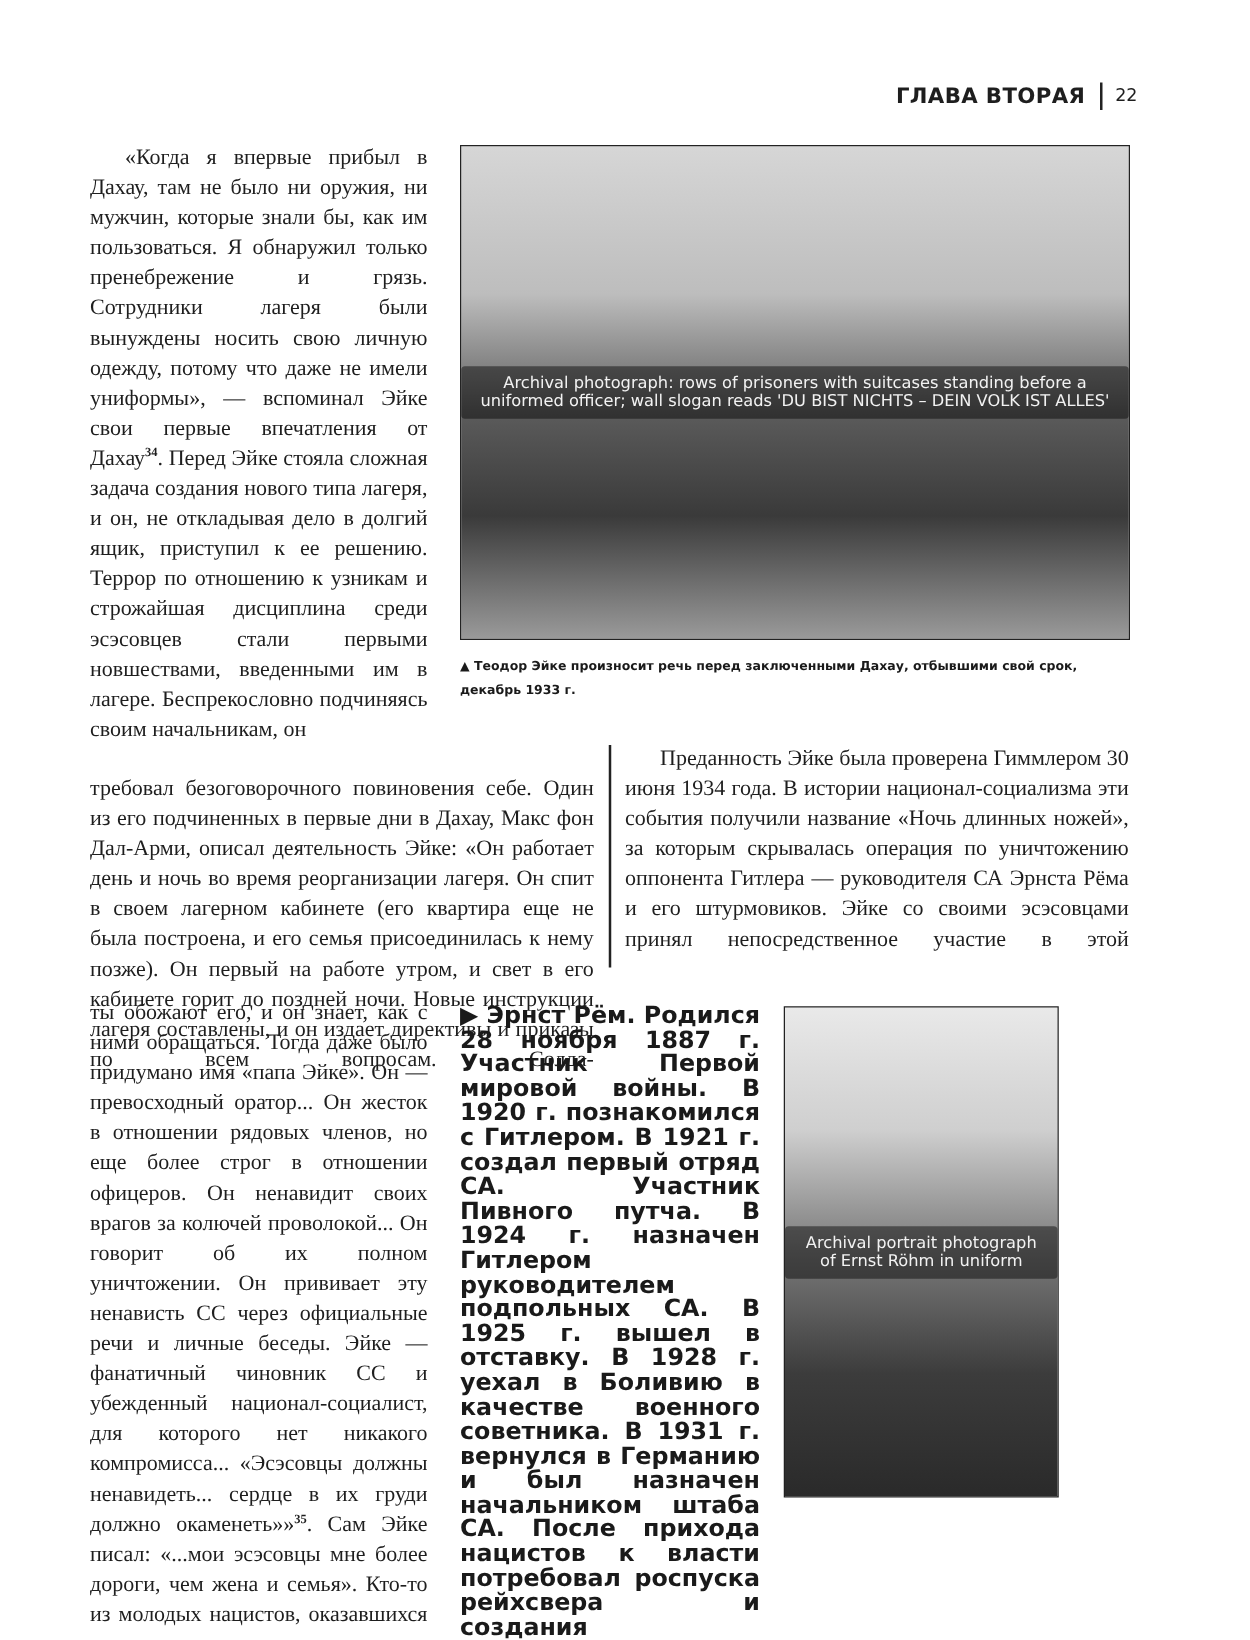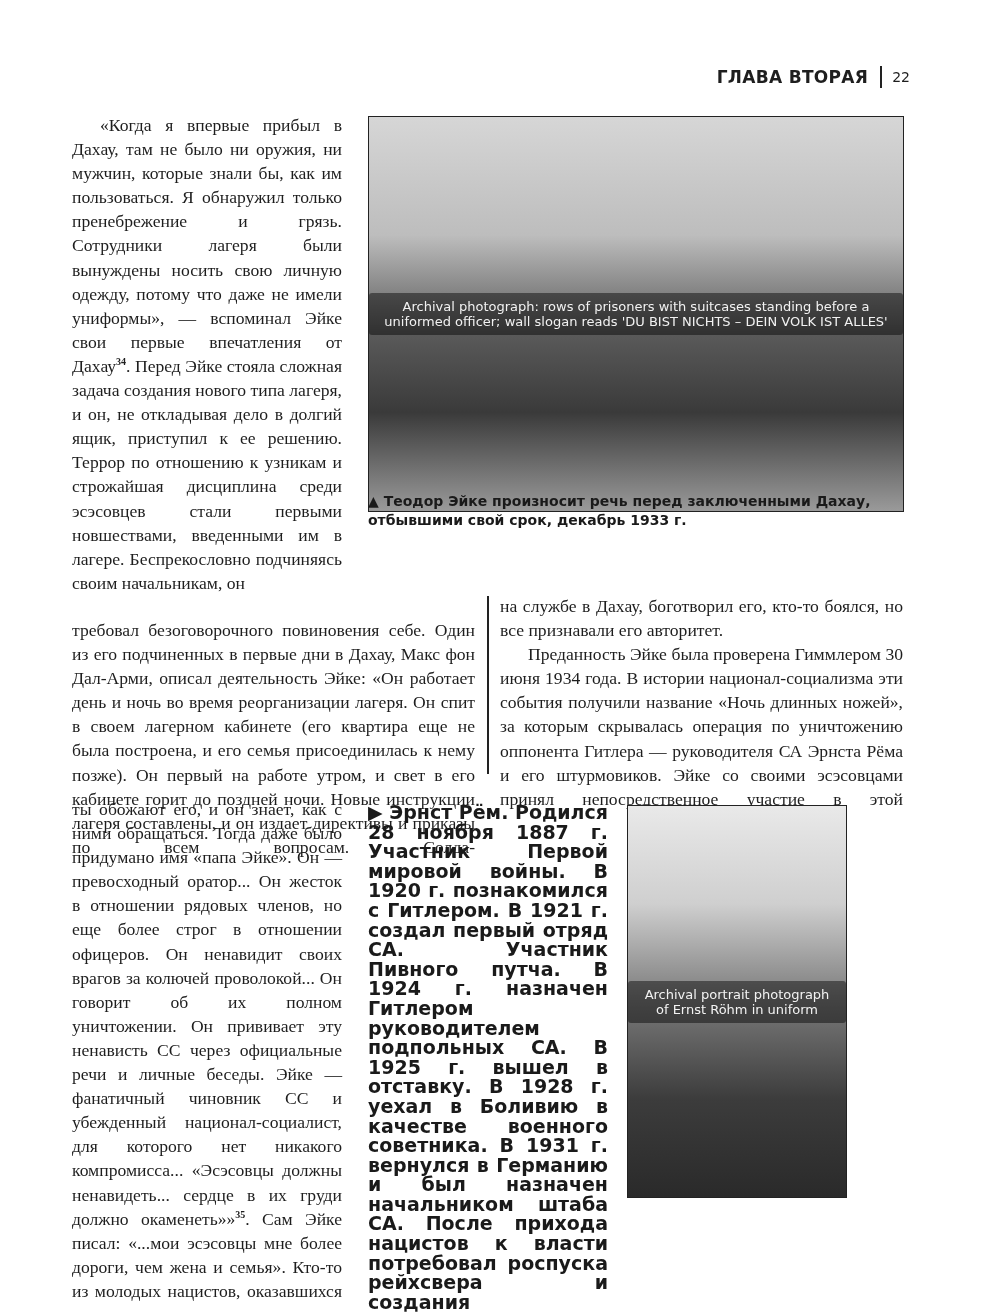--- a/index.html
+++ b/index.html
@@ -46,21 +46,21 @@
       left: 627px; top: 805px; width: 220px; height: 393px;
       background: linear-gradient(180deg, #e9e9e9 0%, #cfcfcf 25%, #7a7a7a 50%, #3c3c3c 75%, #2a2a2a 100%);
     }
     .photo span { background: rgba(0,0,0,0.45); padding: 6px 10px; border-radius: 3px; }
 
     .caption {
       position: absolute;
       font-family: "DejaVu Sans", "Liberation Sans", sans-serif;
       font-weight: bold; color: #1a1a1a;
     }
-    #caption-dachau { left: 368px; top: 492px; width: 540px; font-size: 14px; line-height: 19px; }
+    #caption-dachau { left: 368px; top: 524px; width: 540px; font-size: 10px; line-height: 19px; }
     #caption-rohm {
       left: 368px; top: 803px; width: 240px; font-size: 19px; line-height: 19.6px;
       text-align: justify; text-align-last: left;
     }
   </style>
 </head>
 <body>
 
 <div class="header">
   <span class="chapter">ГЛАВА ВТОРАЯ</span>
@@ -78,21 +78,20 @@
 <div id="caption-dachau" class="caption">
   <span>▲</span>
   <span>Теодор Эйке произносит речь перед заключенными Дахау, отбывшими свой срок, декабрь 1933 г.</span>
 </div>
 
 <div id="col-mid-left" class="body-text">
   <p>требовал безоговорочного повиновения себе. Один из его подчиненных в первые дни в Дахау, Макс фон Дал-Арми, описал деятельность Эйке: «Он работает день и ночь во время реорганизации лагеря. Он спит в своем лагерном кабинете (его квартира еще не была построена, и его семья присоединилась к нему позже). Он первый на работе утром, и свет в его кабинете горит до поздней ночи. Новые инструкции лагеря составлены, и он издает директивы и приказы по всем вопросам. Солда-</p>
 </div>
 <div class="vrule"></div>
 <div id="col-mid-right" class="body-text">
-  <p class="last-line">на службе в Дахау, боготворил его, кто-то боялся, но все признавали его авторитет.</p>
   <p class="indent">Преданность Эйке была проверена Гиммлером 30 июня 1934 года. В истории национал-социализма эти события получили название «Ночь длинных ножей», за которым скрывалась операция по уничтожению оппонента Гитлера — руководителя СА Эрнста Рёма и его штурмовиков. Эйке со своими эсэсовцами принял непосредственное участие в этой</p>
 </div>
 
 <div id="col-bottom-left" class="body-text">
   <p><span>ты обожают его, и он знает, как с ними обращаться. Тогда даже было придумано имя «папа Эйке». Он — превосходный оратор... Он жесток в отношении рядовых членов, но еще более строг в отношении офицеров. Он ненавидит своих врагов за колючей проволокой... Он говорит об их полном уничтожении. Он прививает эту ненависть СС через официальные речи и личные беседы. Эйке — фанатичный чиновник СС и убежденный национал-социалист, для которого нет никакого компромисса... «Эсэсовцы должны ненавидеть... сердце в их груди должно окаменеть»»</span><sup>35</sup><span>. Сам Эйке писал: «...мои эсэсовцы мне более дороги, чем жена и семья». Кто-то из молодых нацистов, оказавшихся</span></p>
 </div>
 
 <div id="caption-rohm" class="caption">
   <span>▶</span>
   <span>Эрнст Рём. Родился 28 ноября 1887 г. Участник Первой мировой войны. В 1920 г. познакомился с Гитлером. В 1921 г. создал первый отряд СА. Участник Пивного путча. В 1924 г. назначен Гитлером руководителем подпольных СА. В 1925 г. вышел в отставку. В 1928 г. уехал в Боливию в качестве военного советника. В 1931 г. вернулся в Германию и был назначен начальником штаба СА. После прихода нацистов к власти потребовал роспуска рейхсвера и создания «революционной народной милиции» под руководством СА. В результате данных требований офицерский корпус потребовал от Гитлера устранения Рёма. 30 июня 1934 г. был арестован по обвинению в заговоре и убит</span>

